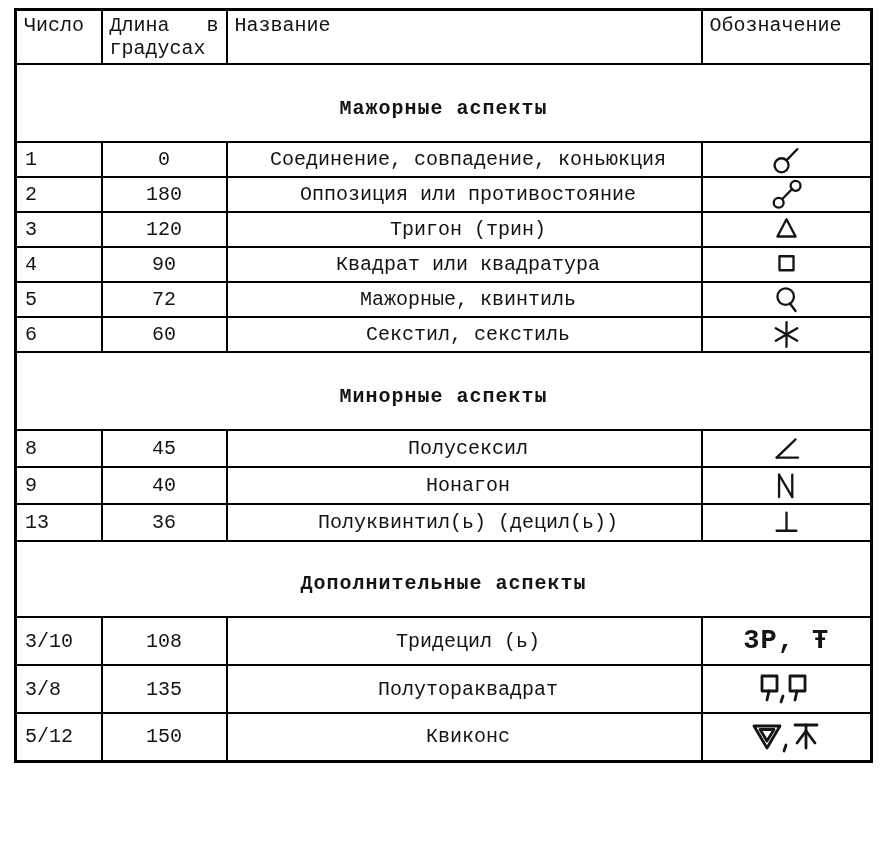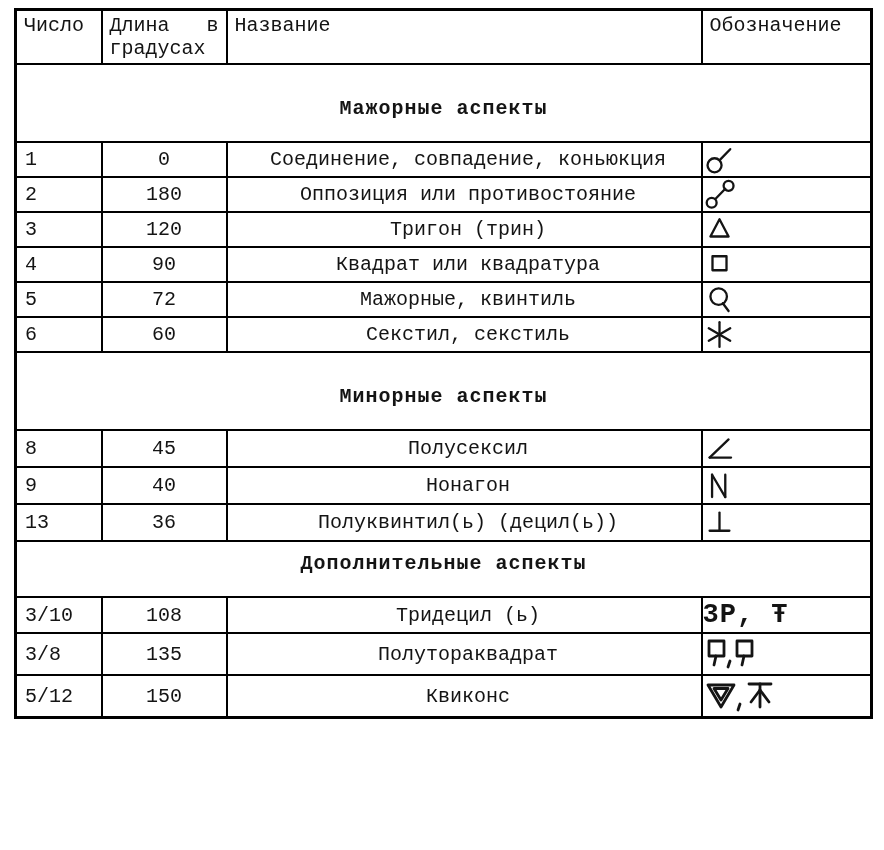--- a/index.html
+++ b/index.html
@@ -37,30 +37,30 @@
   }
   th.h-deg { text-align: justify; }
   
   td.section-cell {
     vertical-align: bottom;
     text-align: center;
     padding: 0 0 21px 0;
   }
   .section-row-0 td.section-cell { height: 78px; }
   .section-row-1 td.section-cell { height: 78px; }
-  .section-row-2 td.section-cell { height: 56px; }
+  .section-row-2 td.section-cell { height: 76px; }
   .section-title-text { font-weight: bold; letter-spacing: 1px; }
   
   tr.r-s0 td { height: 35px; }
   tr.r-s1 td { height: 37px; }
-  tr.r-s2 td { height: 36px; }
+  tr.r-s2 td { height: 48px; }
   td.c-num  { padding-left: 8px; text-align: left; }
   td.c-deg  { text-align: center; }
   td.c-name { padding-left: 8px; text-align: center; }
-  td.c-sym  { padding: 0; margin-left: 45px; }
+  td.c-sym  { text-align: center; padding: 0; margin-left: 45px; }
   .sym-wrap { display: inline-flex; align-items: center; justify-content: center; vertical-align: middle; }
   svg.sym {
     height: 33px;
     display: block;
     stroke: #141414;
     stroke-width: 2.8;
     fill: none;
     stroke-linecap: round;
     stroke-linejoin: round;
   }

